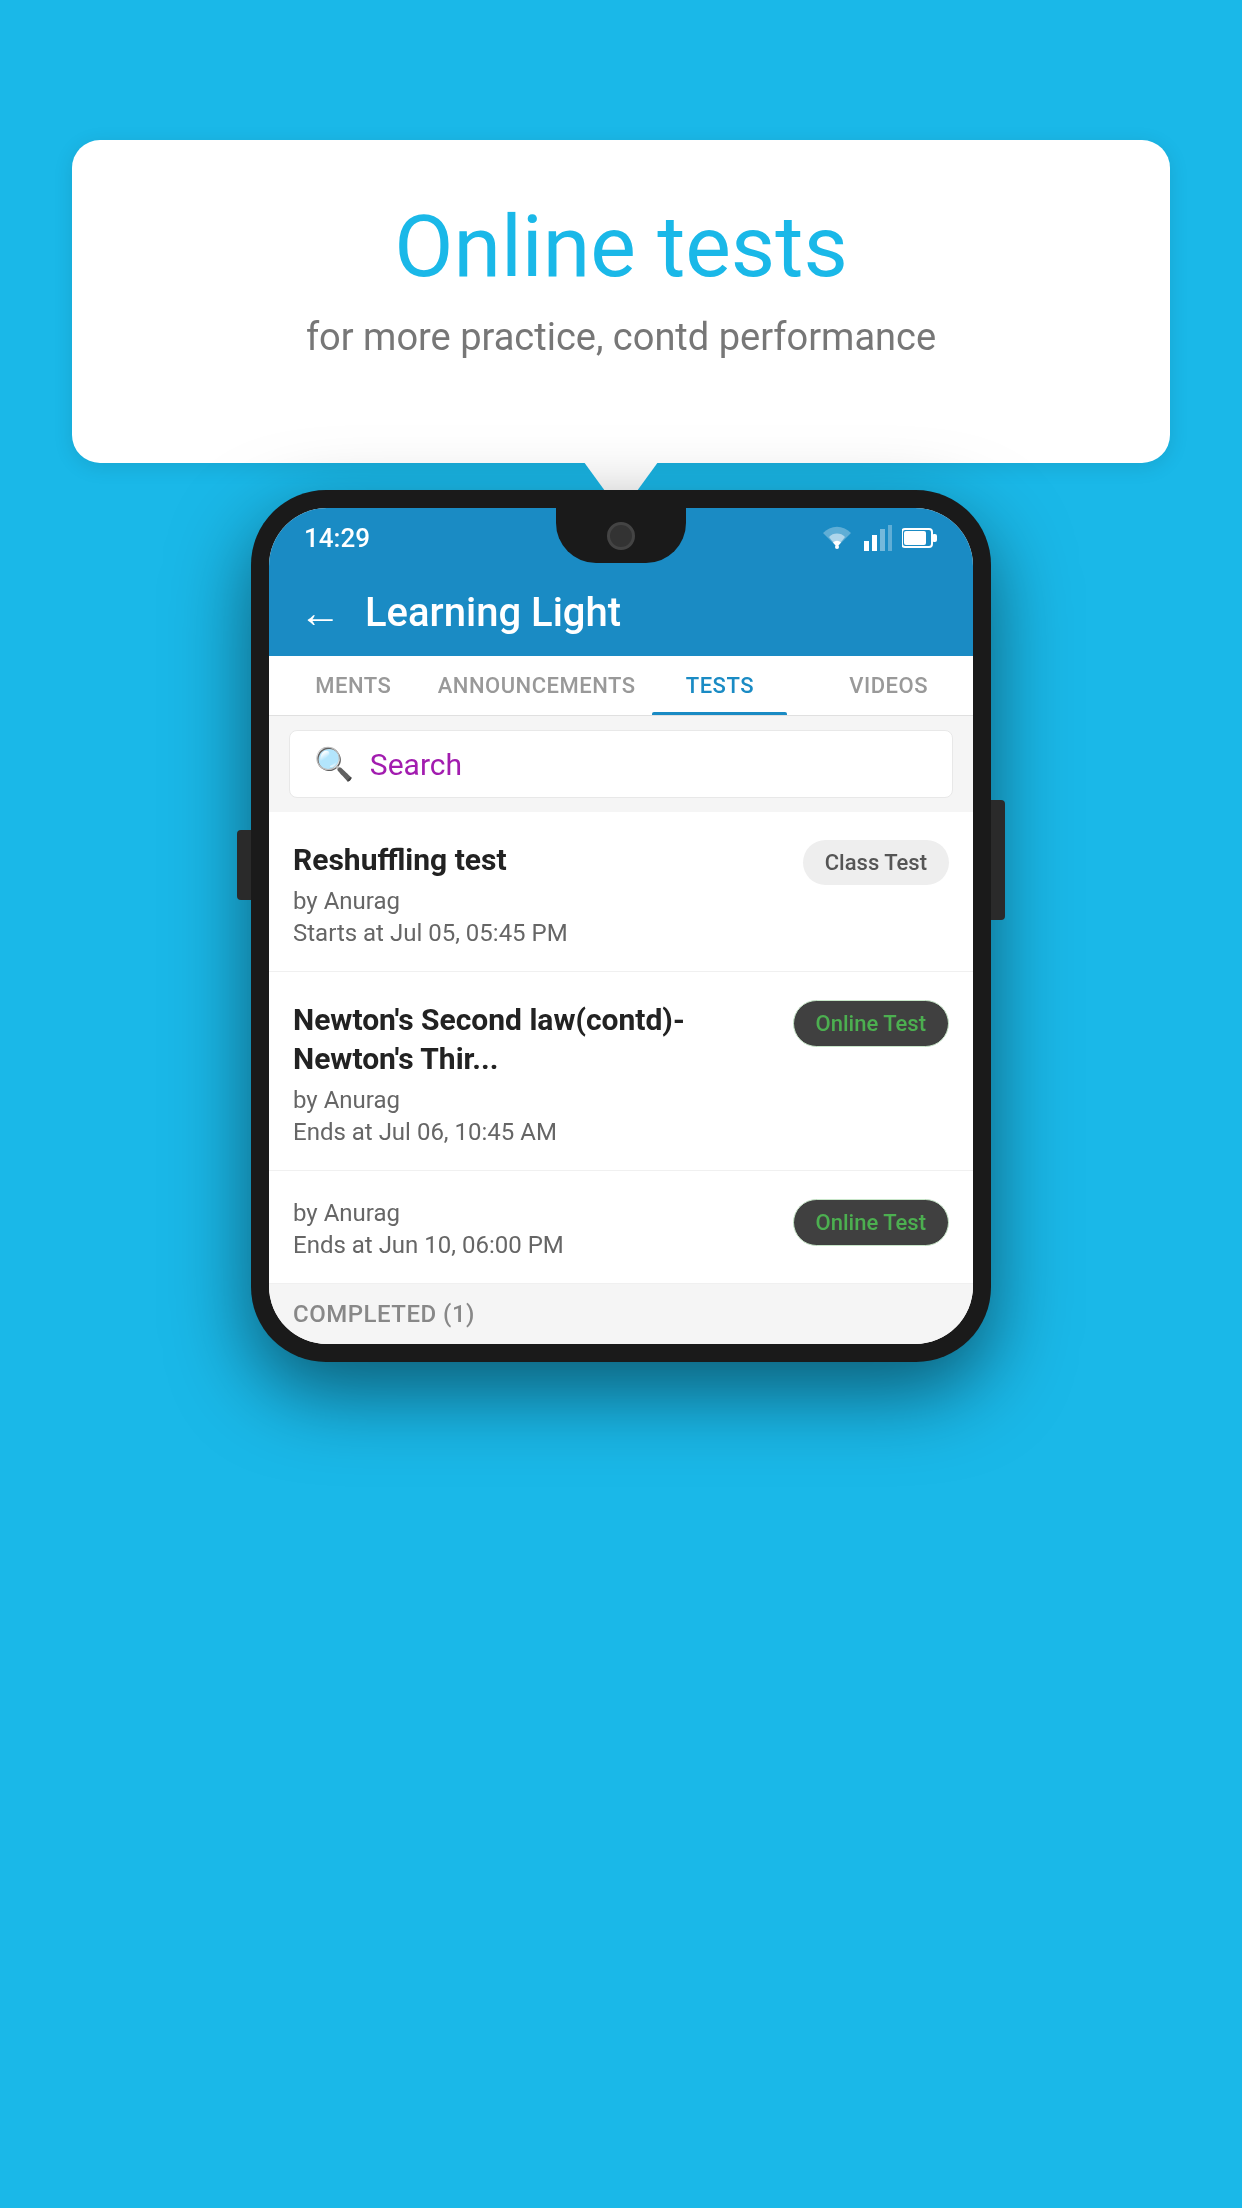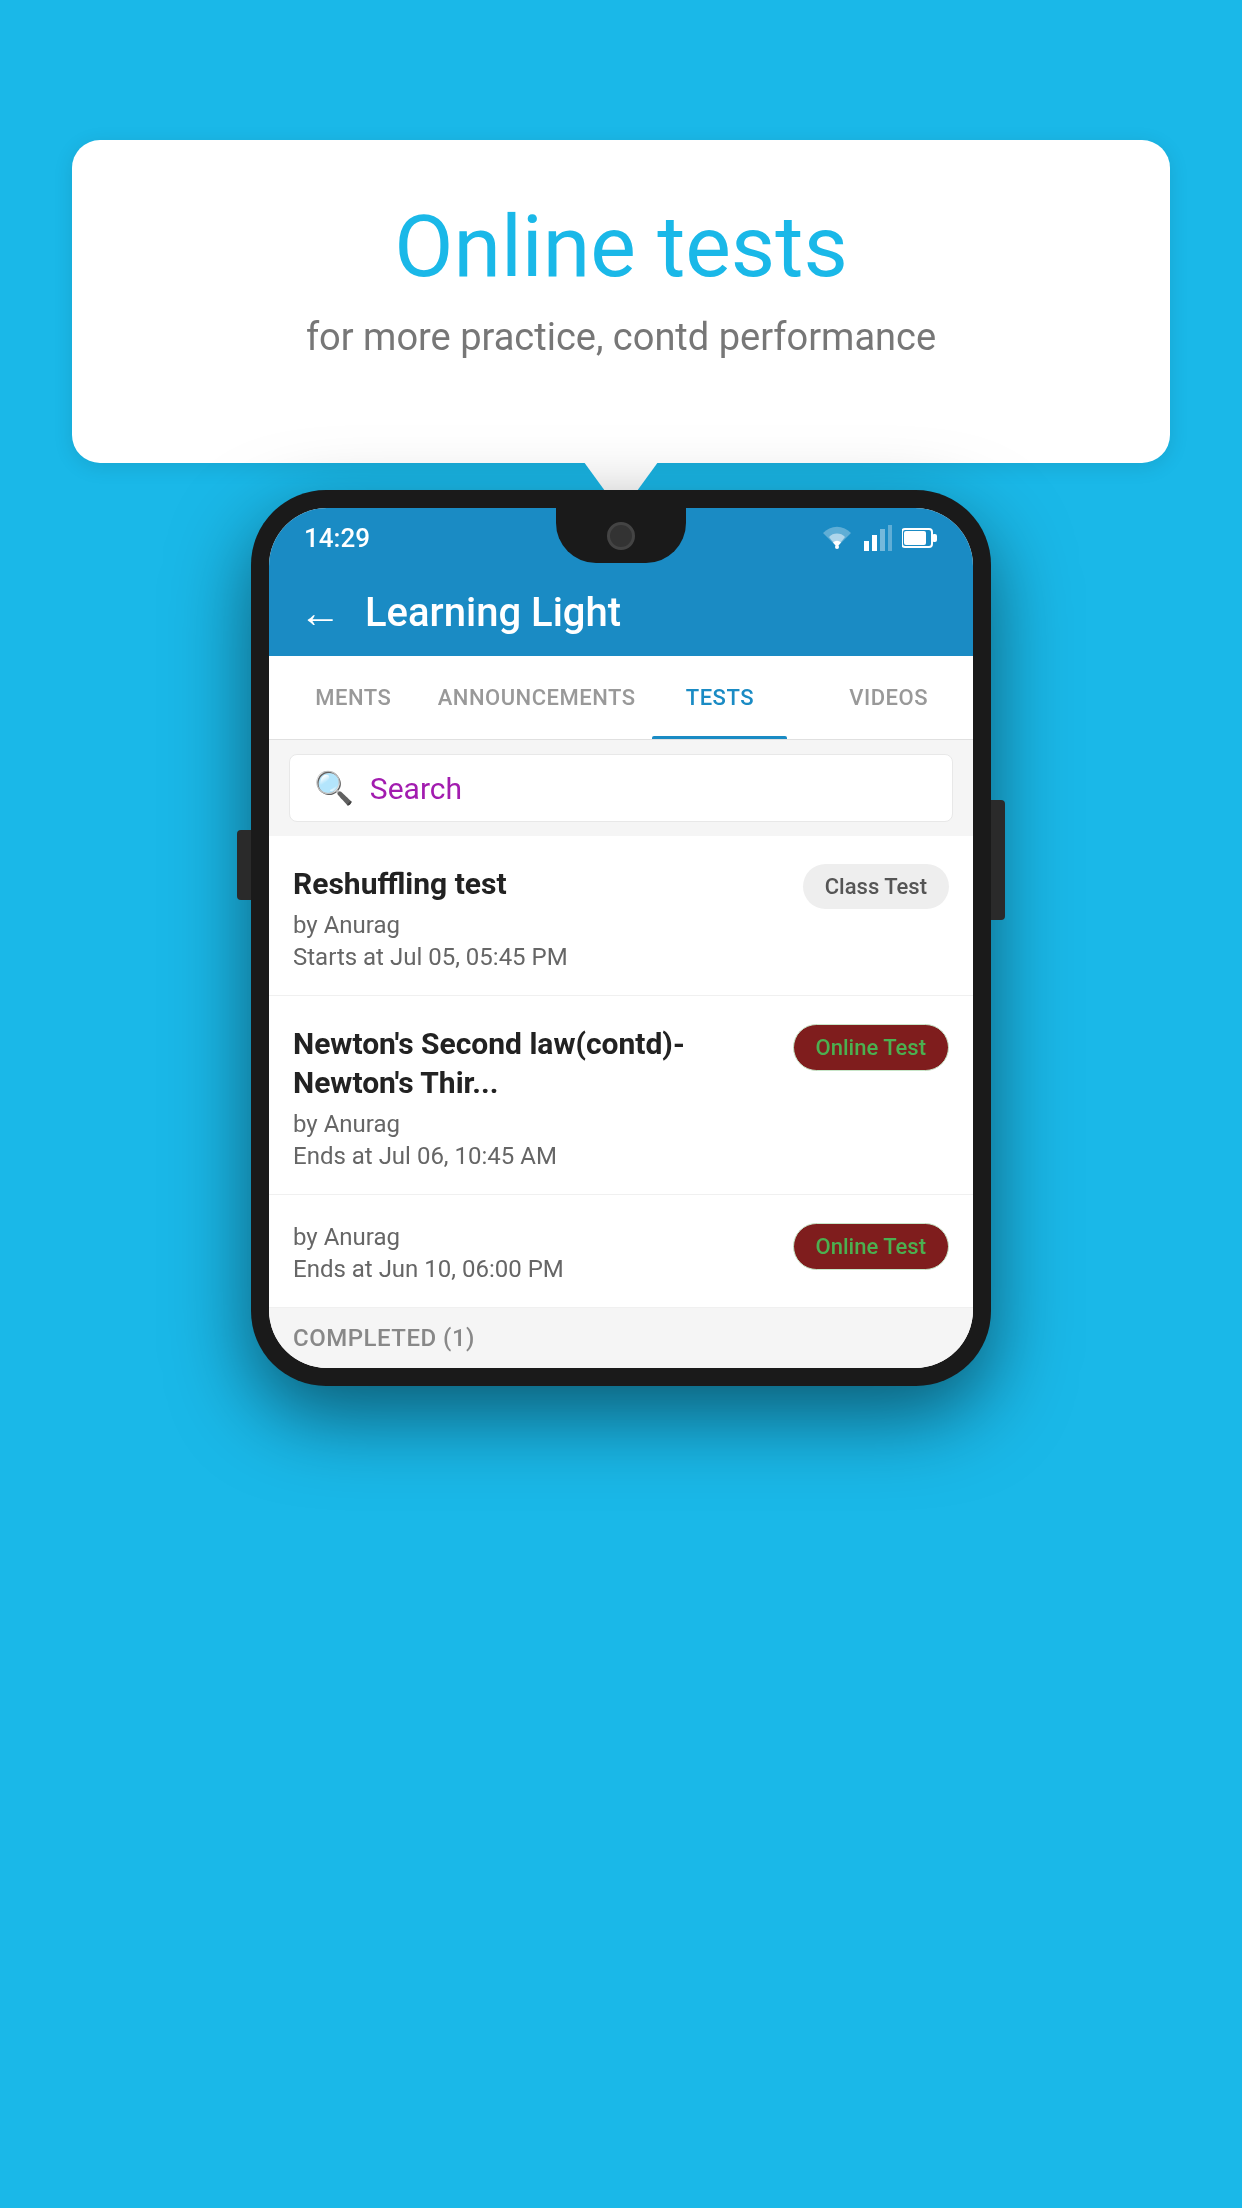--- a/index.html
+++ b/index.html
@@ -164,21 +164,21 @@
       color: white;
       font-size: 40px;
       font-weight: 500;
     }
 
     
     .tab-bar {
       background: white;
       display: flex;
       border-bottom: 1px solid #e0e0e0;
-      height: 84px;
+      height: 60px;
       align-items: flex-end;
     }
     .tab-item {
       flex: 1;
       text-align: center;
       font-size: 22px;
       font-weight: 500;
       color: #999;
       height: 100%;
       display: flex;
@@ -276,21 +276,21 @@
       padding: 10px 22px;
       font-size: 22px;
       font-weight: 500;
       white-space: nowrap;
     }
     .badge-class {
       background: #eeeeee;
       color: #555;
     }
     .badge-online {
-      background: #7f1d1d;
+      background: #404040;
       color: #4caf50;
       border: 1px solid #c8e6c9;
     }
 
     
     .completed-header {
       background: #f5f5f5;
       padding: 16px 24px;
     }
   </style>

